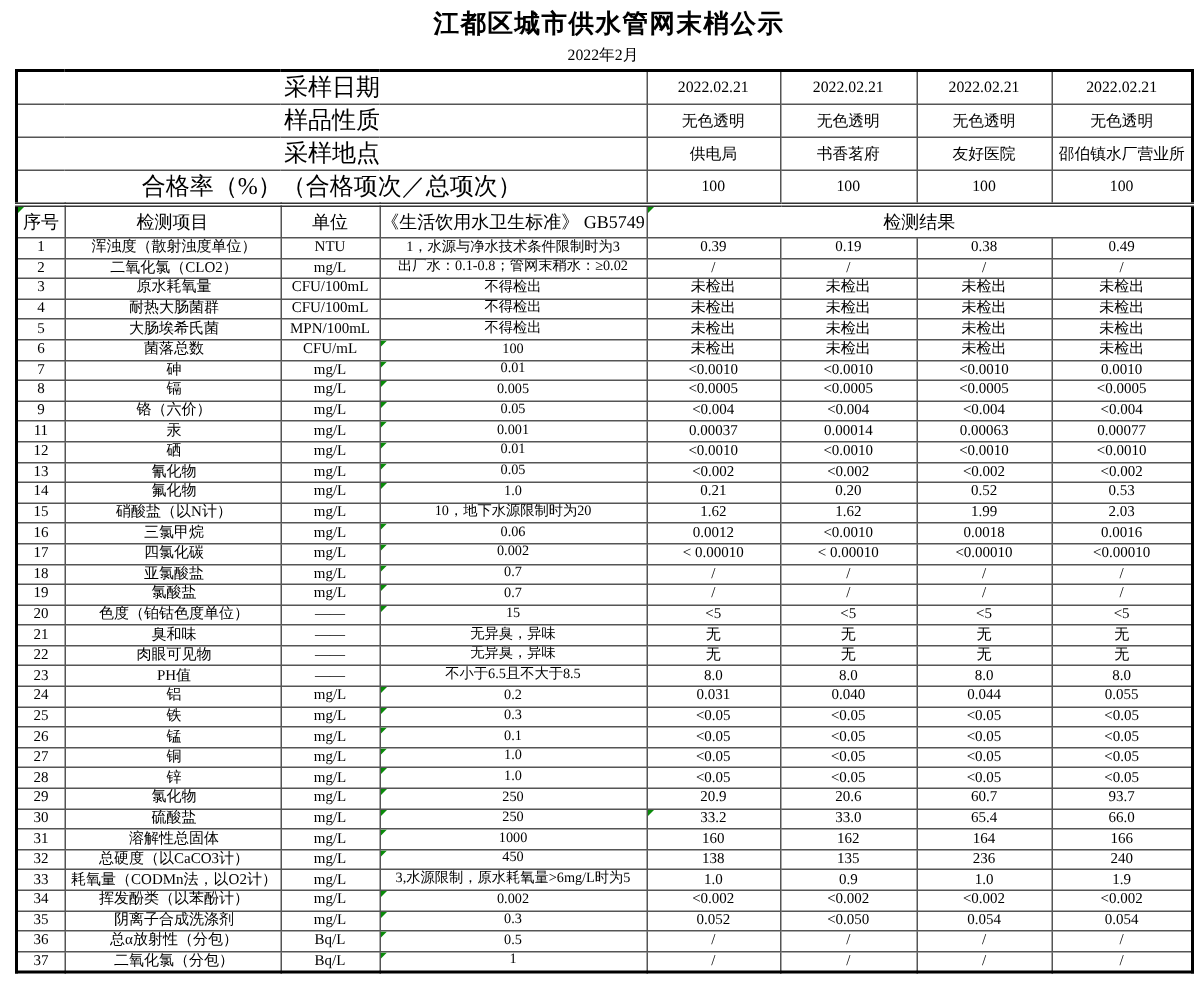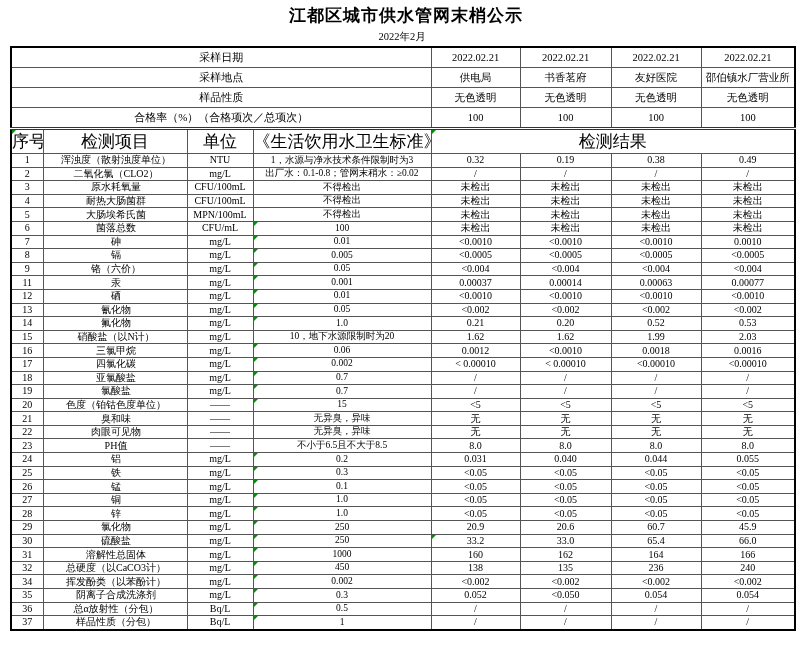--- a/index.html
+++ b/index.html
@@ -21,25 +21,25 @@
     border:2px solid #000;
   }
   table.report td{
     border:1px solid #555;
     position:relative;
     text-align:center;vertical-align:middle;
     overflow:hidden;white-space:nowrap;
     padding:0;
   }
   
-  .info-row td{height:19px;font-size:11px;}
+  .info-row td{height:19px;font-size:16px;}
   .info-row .info-value{font-size:10.5px;}
   #info-body tr:last-child td{border-bottom:3px double #333;}
   
-  .col-header-row td{height:20px;font-size:17px;border-bottom:2px solid #333;}
+  .col-header-row td{height:20px;font-size:12px;border-bottom:2px solid #333;}
   
   .data-row td{height:12.6px;font-size:10px;line-height:1;}
   .c-item{text-align:right;padding-left:2px !important;}
   .c-std{font-size:9.5px !important;}
   
   .mark::before{
     content:"";position:absolute;top:0;left:0;width:0;height:0;
     border-top:4px solid #0a8a0a;border-right:4px solid transparent;
   }
 </style>
@@ -65,32 +65,32 @@
     <tbody id="info-body">
 
     <tr class="info-row">
         <td class="info-label" colspan="4">采样日期</td>
         <td class="info-value">2022.02.21</td>
         <td class="info-value">2022.02.21</td>
         <td class="info-value">2022.02.21</td>
         <td class="info-value">2022.02.21</td>
       </tr>
         <tr class="info-row">
+        <td class="info-label" colspan="4">样品性质</td>
+        <td class="info-value">无色透明</td>
+        <td class="info-value">无色透明</td>
+        <td class="info-value">无色透明</td>
+        <td class="info-value">无色透明</td>
+      </tr>
+        <tr class="info-row">
         <td class="info-label" colspan="4">采样地点</td>
         <td class="info-value">供电局</td>
         <td class="info-value">书香茗府</td>
         <td class="info-value">友好医院</td>
         <td class="info-value">邵伯镇水厂营业所</td>
-      </tr>
-        <tr class="info-row">
-        <td class="info-label" colspan="4">样品性质</td>
-        <td class="info-value">无色透明</td>
-        <td class="info-value">无色透明</td>
-        <td class="info-value">无色透明</td>
-        <td class="info-value">无色透明</td>
       </tr>
         <tr class="info-row">
         <td class="info-label" colspan="4">合格率（%）（合格项次／总项次）</td>
         <td class="info-value">100</td>
         <td class="info-value">100</td>
         <td class="info-value">100</td>
         <td class="info-value">100</td>
       </tr>
       </tbody>
 
@@ -104,21 +104,21 @@
       </tr>
     </tbody>
 
     <tbody id="data-body">
 
     <tr class="data-row">
         <td class="c-no">1</td>
         <td class="c-item">浑浊度（散射浊度单位）</td>
         <td class="c-unit">NTU</td>
         <td class="c-std">1，水源与净水技术条件限制时为3</td>
-        <td class="c-res">0.32</td>
+        <td class="c-res">0.39</td>
         <td class="c-res">0.19</td>
         <td class="c-res">0.38</td>
         <td class="c-res">0.49</td>
       </tr>
         <tr class="data-row">
         <td class="c-no">2</td>
         <td class="c-item">二氧化氯（CLO2）</td>
         <td class="c-unit">mg/L</td>
         <td class="c-std">出厂水：0.1-0.8；管网末稍水：≥0.02</td>
         <td class="c-res">/</td>
@@ -377,21 +377,21 @@
         <td class="c-res">&lt;0.05</td>
       </tr>
         <tr class="data-row">
         <td class="c-no">29</td>
         <td class="c-item">氯化物</td>
         <td class="c-unit">mg/L</td>
         <td class="c-std mark">250</td>
         <td class="c-res">20.9</td>
         <td class="c-res">20.6</td>
         <td class="c-res">60.7</td>
-        <td class="c-res">45.9</td>
+        <td class="c-res">93.7</td>
       </tr>
         <tr class="data-row">
         <td class="c-no">30</td>
         <td class="c-item">硫酸盐</td>
         <td class="c-unit">mg/L</td>
         <td class="c-std mark">250</td>
         <td class="c-res mark">33.2</td>
         <td class="c-res">33.0</td>
         <td class="c-res">65.4</td>
         <td class="c-res">66.0</td>
@@ -410,20 +410,30 @@
         <td class="c-no">32</td>
         <td class="c-item">总硬度（以CaCO3计）</td>
         <td class="c-unit">mg/L</td>
         <td class="c-std mark">450</td>
         <td class="c-res">138</td>
         <td class="c-res">135</td>
         <td class="c-res">236</td>
         <td class="c-res">240</td>
       </tr>
         <tr class="data-row">
+        <td class="c-no">33</td>
+        <td class="c-item">耗氧量（CODMn法，以O2计）</td>
+        <td class="c-unit">mg/L</td>
+        <td class="c-std">3,水源限制，原水耗氧量&gt;6mg/L时为5</td>
+        <td class="c-res">1.0</td>
+        <td class="c-res">0.9</td>
+        <td class="c-res">1.0</td>
+        <td class="c-res">1.9</td>
+      </tr>
+        <tr class="data-row">
         <td class="c-no">34</td>
         <td class="c-item">挥发酚类（以苯酚计）</td>
         <td class="c-unit">mg/L</td>
         <td class="c-std mark">0.002</td>
         <td class="c-res">&lt;0.002</td>
         <td class="c-res">&lt;0.002</td>
         <td class="c-res">&lt;0.002</td>
         <td class="c-res">&lt;0.002</td>
       </tr>
         <tr class="data-row">
@@ -441,21 +451,21 @@
         <td class="c-item">总α放射性（分包）</td>
         <td class="c-unit">Bq/L</td>
         <td class="c-std mark">0.5</td>
         <td class="c-res">/</td>
         <td class="c-res">/</td>
         <td class="c-res">/</td>
         <td class="c-res">/</td>
       </tr>
         <tr class="data-row">
         <td class="c-no">37</td>
-        <td class="c-item">样品性质（分包）</td>
+        <td class="c-item">二氧化氯（分包）</td>
         <td class="c-unit">Bq/L</td>
         <td class="c-std mark">1</td>
         <td class="c-res">/</td>
         <td class="c-res">/</td>
         <td class="c-res">/</td>
         <td class="c-res">/</td>
       </tr>
       </tbody>
   </table>
 </div>

